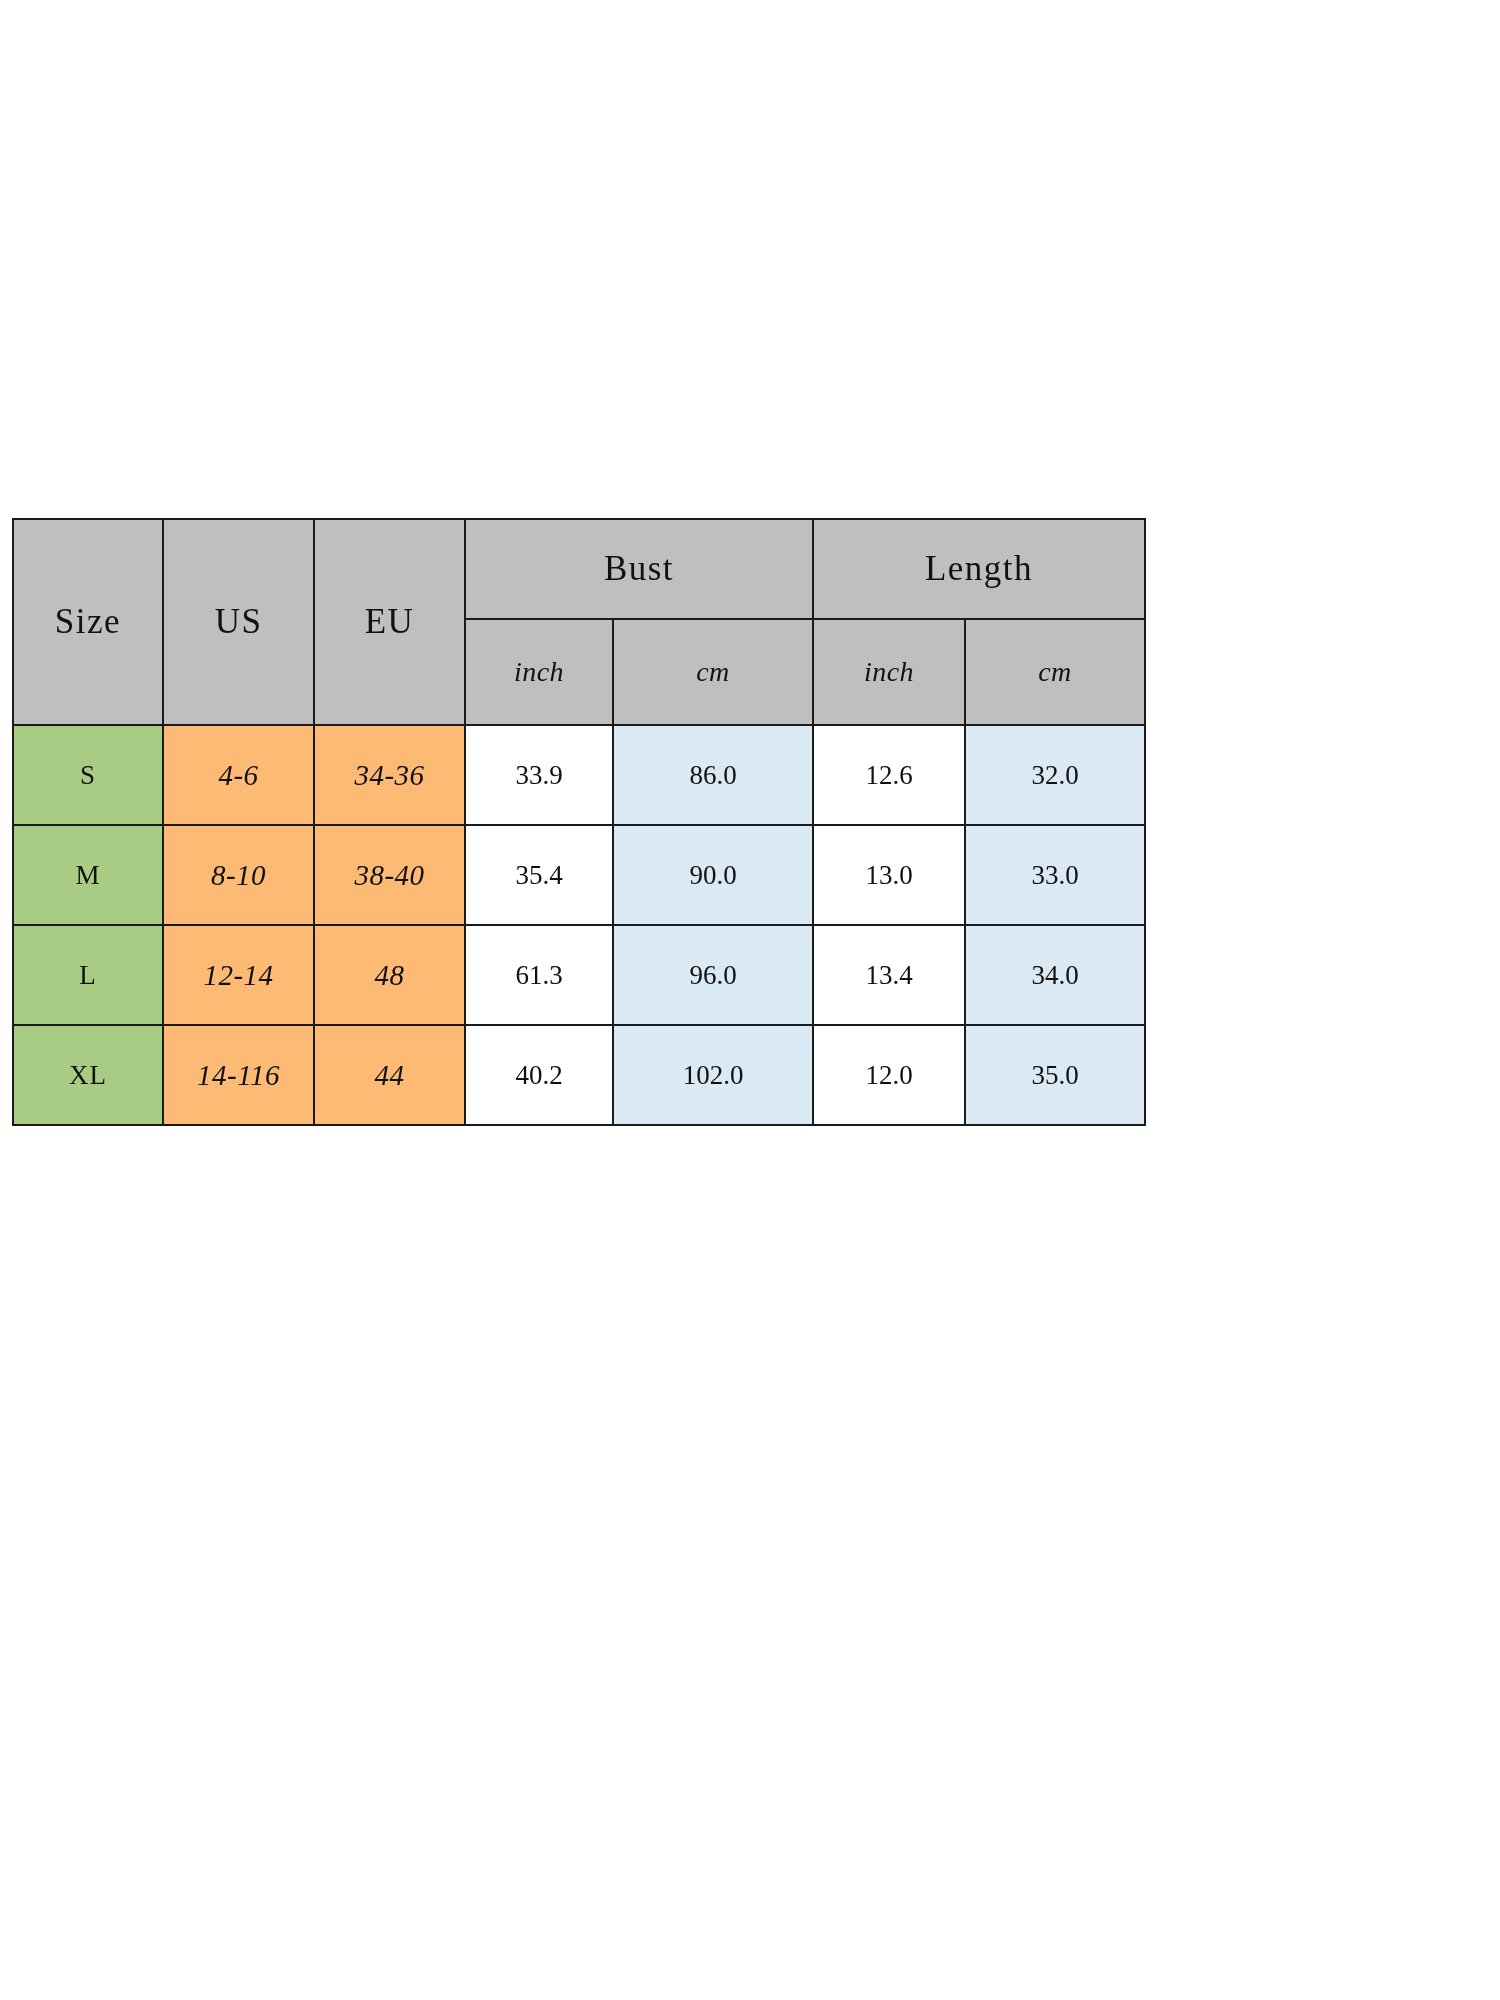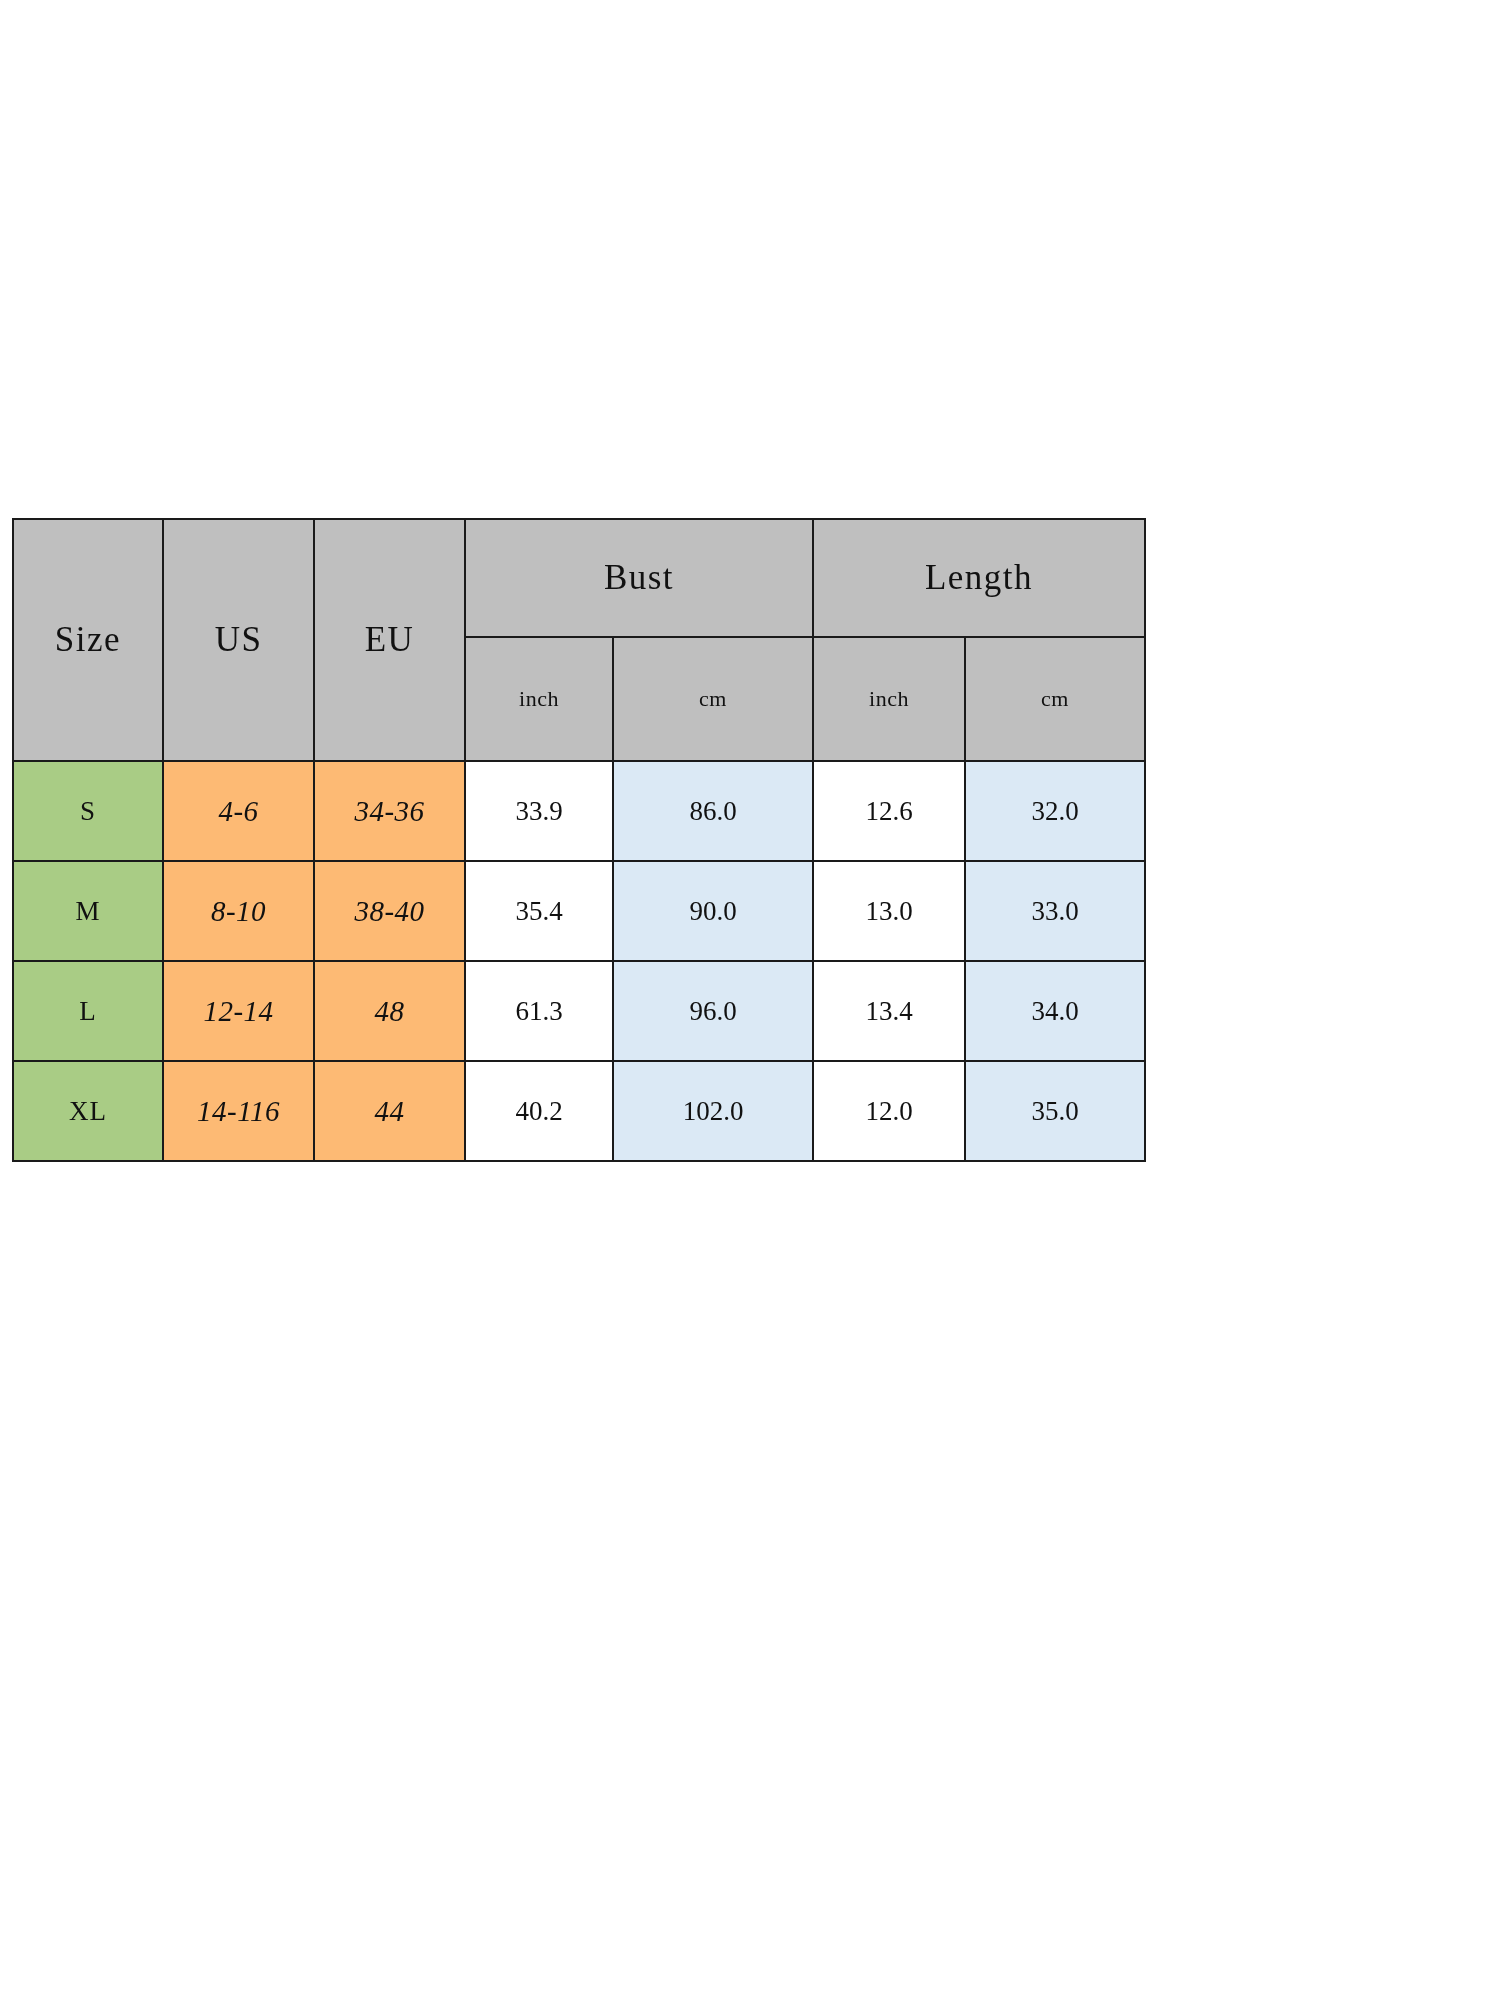--- a/index.html
+++ b/index.html
@@ -29,21 +29,21 @@
     background: #ffffff;
   }
 
   table.size-chart td,
   table.size-chart th {
     border: 2px solid #1a1a1a;
     text-align: center;
     vertical-align: middle;
     font-weight: normal;
     color: #111111;
-    padding: 9px;
+    padding: 0;
   }
 
   
   col.c-size   { width: 150px; }
   col.c-us     { width: 151px; }
   col.c-eu     { width: 151px; }
   col.c-bin    { width: 148px; }
   col.c-bcm    { width: 200px; }
   col.c-lin    { width: 152px; }
   col.c-lcm    { width: 180px; }
@@ -56,21 +56,22 @@
     font-size: 35px;
     letter-spacing: 1.5px;
     height: 202px;
   }
   .hdr-group {
     font-size: 35px;
     letter-spacing: 1.5px;
     height: 98px;
   }
   .hdr-unit {
-    font-size: 22px;
+    font-size: 28px;
+    font-style: italic;
     font-weight: bold;
     height: 104px;
     letter-spacing: 0.5px;
     margin-left: 20px;
   }
 
   
   tbody tr { height: 100px; }
 
   td.cell-size {

